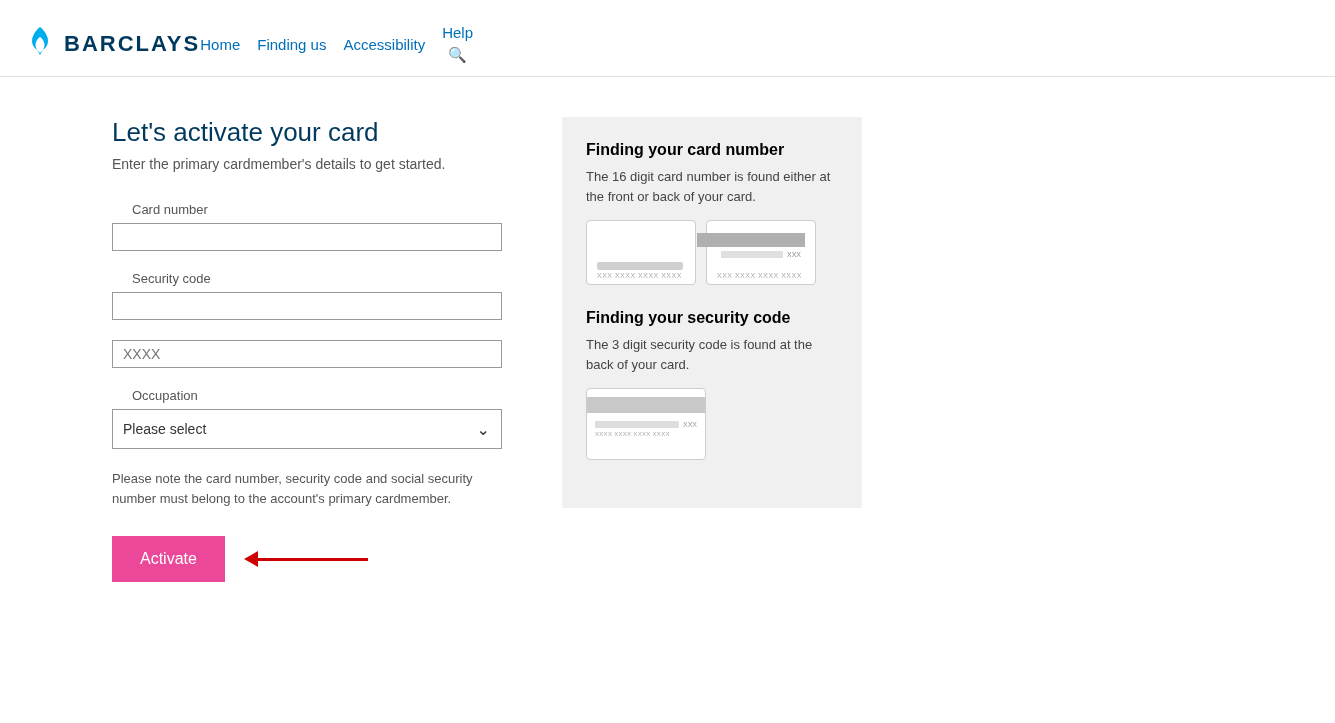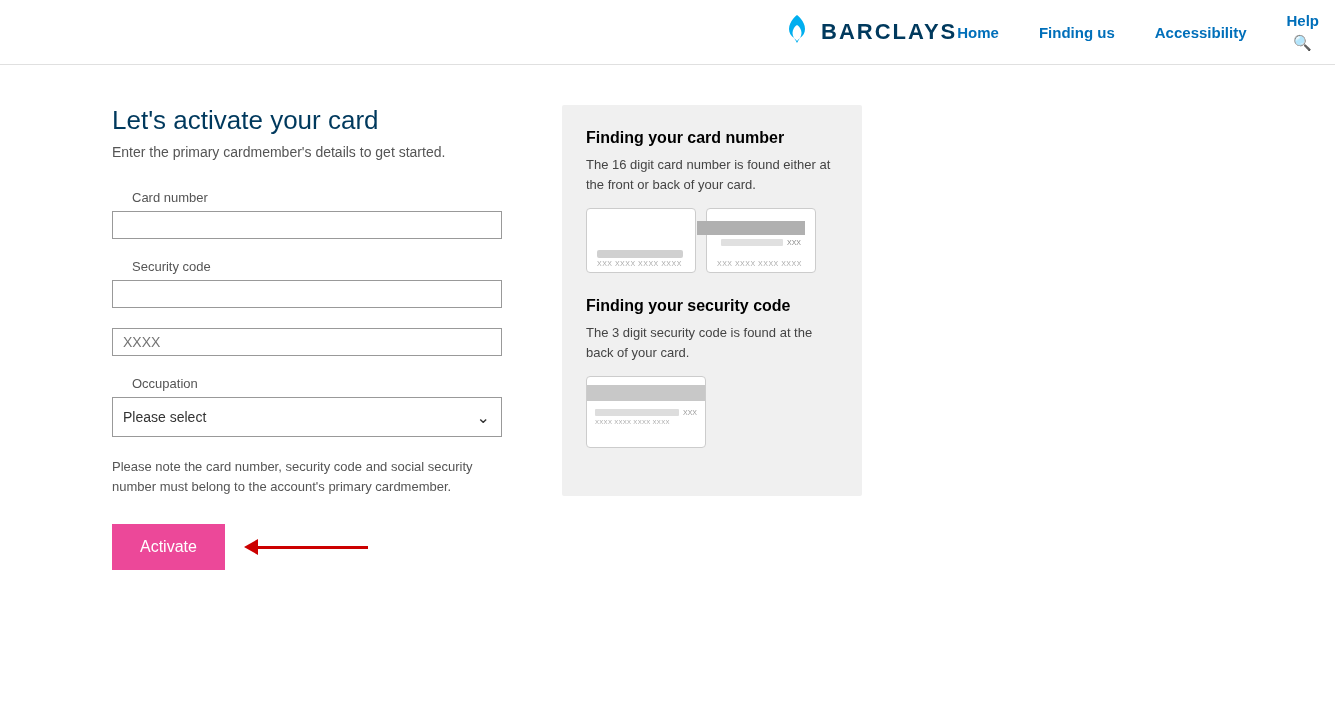--- a/index.html
+++ b/index.html
@@ -8,44 +8,44 @@
       background: #fff;
       color: #333;
       min-height: 723px;
       width: 1335px;
     }
 
     
     header {
       display: flex;
       align-items: center;
-      justify-content: flex-end;
-      padding: 12px 16px;
+      justify-content: flex-start;
+      padding: 12px 24px;
       border-bottom: 1px solid #e0e0e0;
+      margin-top: 12px;
     }
     .logo-area {
       display: flex;
       align-items: center;
       gap: 8px;
     }
     .logo-text {
       font-size: 22px;
       font-weight: bold;
       color: #00395d;
       letter-spacing: 2px;
     }
     .logo-eagle {
       color: #00aeef;
       font-size: 26px;
     }
     nav {
       display: flex;
       align-items: center;
-      gap: 40px;
-      font-weight: bold;
+      gap: 17px;
     }
     nav a {
       text-decoration: none;
       color: #006fba;
       font-size: 15px;
     }
     .nav-help {
       display: flex;
       align-items: center;
       gap: 5px;

